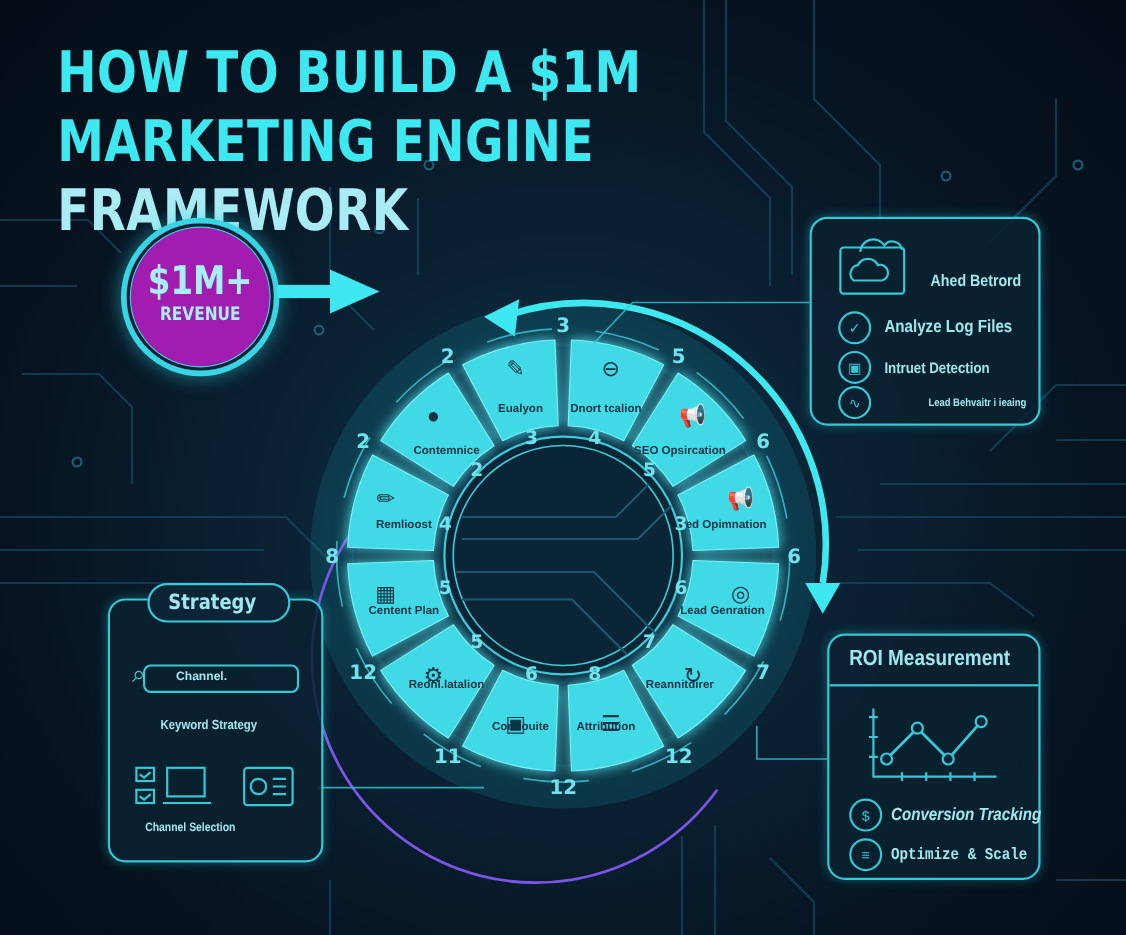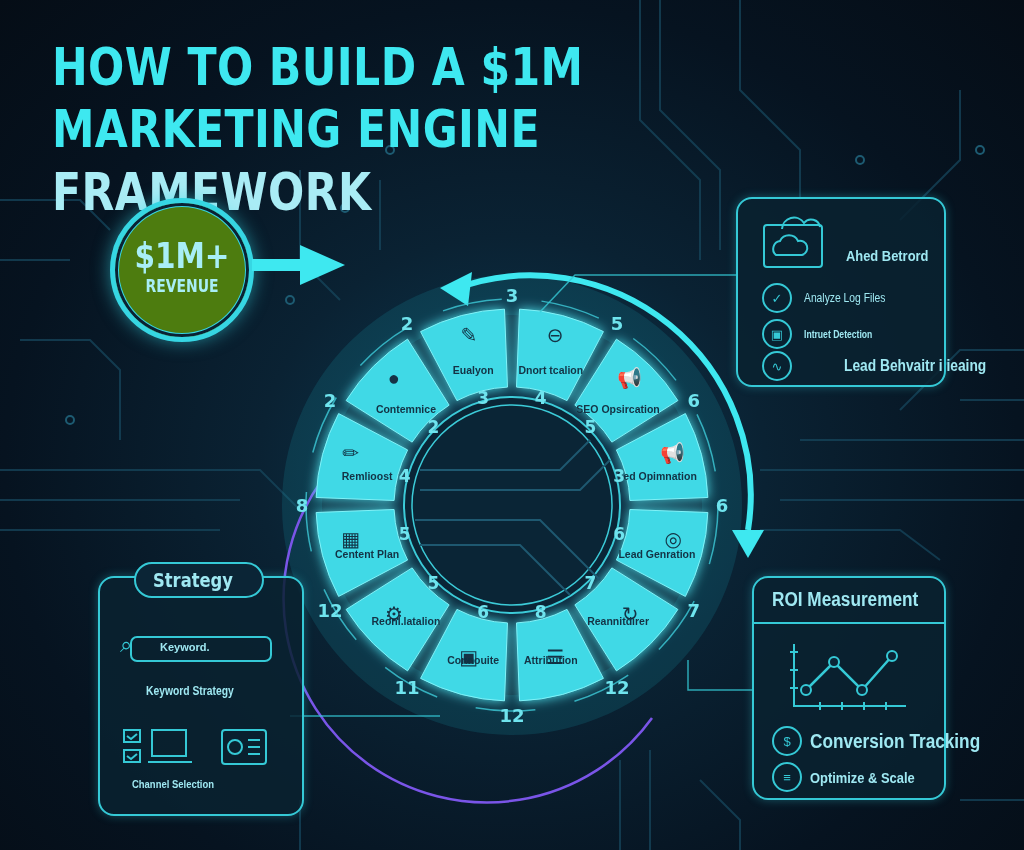--- a/index.html
+++ b/index.html
@@ -2,21 +2,21 @@
 <html><head>
 <meta charset="utf-8">
 <style>
   html,body{margin:0;padding:0;}
   body{width:1024px;height:850px;overflow:hidden;background:#07141f;font-family:"Liberation Sans",sans-serif;position:relative;}
   .bg{position:absolute;inset:0;background:radial-gradient(ellipse at 50% 55%, #0d3a52 0%, #0a2233 35%, #061320 70%, #050d16 100%);}
   svg.layer{position:absolute;left:0;top:0;}
   .title{position:absolute;left:52px;top:36px;margin:0;font-family:"DejaVu Sans",sans-serif;font-weight:bold;letter-spacing:0.5px;line-height:1.2;transform:scaleX(0.82);transform-origin:left top;}
   .title .l1{display:block;color:#3ee8f0;font-size:52px;}
   .title .l2{display:block;color:#a9ecf5;font-size:52px;}
-  .rev{position:absolute;left:110px;top:198px;width:134px;height:134px;border-radius:50%;border:5px solid #36d6e3;box-shadow:0 0 18px rgba(54,214,227,.55), inset 0 0 0 3px #0a2233, inset 0 0 0 4px #36d6e3;background:#4d7c0f;text-align:center;color:#a8eef6;font-family:"DejaVu Sans",sans-serif;}
+  .rev{position:absolute;left:110px;top:198px;width:134px;height:134px;border-radius:50%;border:5px solid #36d6e3;box-shadow:0 0 18px rgba(54,214,227,.55), inset 0 0 0 3px #0a2233, inset 0 0 0 4px #36d6e3;background:#a21caf;text-align:center;color:#a8eef6;font-family:"DejaVu Sans",sans-serif;}
   .rev .big{display:block;margin-top:32px;font-size:36px;font-weight:bold;transform:scaleX(0.82);}
   .rev .small{display:block;font-size:17px;font-weight:bold;transform:scaleX(0.82);}
   .panel{position:absolute;border:2.5px solid #35c9d6;border-radius:16px;background:rgba(9,34,48,0.85);box-shadow:0 0 10px rgba(53,201,214,.35);color:#9fe8f2;}
   .pill{font-family:"DejaVu Sans",sans-serif;font-weight:bold;}
   .cond{display:inline-block;transform:scaleX(0.86);transform-origin:left center;white-space:nowrap;}
   .rowi{position:absolute;left:24px;display:flex;align-items:center;gap:12px;}
   .circ{width:26px;height:26px;border:2px solid #35c9d6;border-radius:50%;display:flex;align-items:center;justify-content:center;color:#35c9d6;font-size:13px;flex:none;}
   .seg-label{font-family:"Liberation Sans",sans-serif;font-weight:bold;font-size:10.5px;fill:#123244;}
   .num{font-family:"DejaVu Sans",sans-serif;font-weight:bold;fill:#6fe4ee;}
 </style>
@@ -209,37 +209,37 @@
 
 <div class="panel" style="left:736px;top:197px;width:206px;height:186px;">
   <svg width="70" height="56" style="position:absolute;left:24px;top:16px">
     <rect x="2" y="10" width="58" height="42" rx="3" fill="none" stroke="#35c9d6" stroke-width="2"></rect>
     <path d="M20 14 a12 12 0 0 1 22 -6 a9 9 0 0 1 16 4" fill="none" stroke="#35c9d6" stroke-width="2"></path>
     <path d="M14 40 a8 8 0 0 1 4 -14 a10 10 0 0 1 18 0 a7 7 0 0 1 4 14 z" fill="none" stroke="#35c9d6" stroke-width="2"></path>
   </svg>
   <div style="position:absolute;left:108px;top:20px;font-size:15px;font-weight:bold;margin-top:28px;"><span class="cond">Ahed Betrord</span></div>
   <div class="rowi" style="top:84px;">
     <span class="circ">✓</span>
-    <span style="font-size:12px;font-weight:normal;"><span class="cond">Analyze Log Files</span></span>
+    <span style="font-size:16px;font-weight:bold;"><span class="cond">Analyze Log Files</span></span>
   </div>
   <div class="rowi" style="top:120px;">
     <span class="circ">▣</span>
-    <span style="font-size:10px;font-weight:bold;"><span class="cond">Intruet Detection</span></span>
+    <span style="font-size:14px;font-weight:bold;"><span class="cond">Intruet Detection</span></span>
   </div>
   <div class="rowi" style="top:152px;">
     <span class="circ">∿</span>
-    <span style="font-size:16px;font-weight:bold;padding-left:40px;"><span class="cond">Lead Behvaitr i ieaing</span></span>
-  </div>
-</div>
-
-<div class="panel" style="left:98px;top:576px;width:192px;height:236px;padding-left:10px;">
+    <span style="font-size:10px;font-weight:bold;padding-left:40px;"><span class="cond">Lead Behvaitr i ieaing</span></span>
+  </div>
+</div>
+
+<div class="panel" style="left:98px;top:544px;width:192px;height:236px;">
   <div class="pill" style="position:absolute;left:34px;top:-16px;width:126px;height:32px;border:2.5px solid #35c9d6;border-radius:18px;background:#0b2536;text-align:center;line-height:32px;font-size:19px;"><span class="cond">Strategy</span></div>
   <div style="position:absolute;left:30px;top:58px;width:138px;height:22px;border:2px solid #35c9d6;border-radius:7px;">
     <span style="position:absolute;left:-12px;top:-6px;font-size:22px;color:#35c9d6;">⌕</span>
-    <span style="position:absolute;left:28px;top:3px;font-size:11px;font-weight:bold;">Keyword.</span>
+    <span style="position:absolute;left:28px;top:3px;font-size:11px;font-weight:bold;">Channel.</span>
   </div>
   <div style="position:absolute;left:46px;top:106px;font-size:12px;font-weight:bold;"><span class="cond">Keyword Strategy</span></div>
   <svg width="72" height="40" style="position:absolute;left:22px;top:150px">
     <rect x="2" y="2" width="16" height="12" fill="none" stroke="#35c9d6" stroke-width="2"></rect>
     <rect x="2" y="22" width="16" height="12" fill="none" stroke="#35c9d6" stroke-width="2"></rect>
     <path d="M5 8 l4 3 l6 -5 M5 28 l4 3 l6 -5" stroke="#35c9d6" stroke-width="2" fill="none"></path>
     <rect x="30" y="2" width="34" height="26" fill="none" stroke="#35c9d6" stroke-width="2"></rect>
     <path d="M26 34 H70" stroke="#35c9d6" stroke-width="2"></path>
   </svg>
   <svg width="50" height="38" style="position:absolute;left:120px;top:150px">
@@ -259,19 +259,19 @@
     <polyline points="22,48 50,20 78,48 108,14" fill="none" stroke="#35c9d6" stroke-width="2.5"></polyline>
     <g fill="#0b2536" stroke="#35c9d6" stroke-width="2">
       <circle cx="22" cy="48" r="5"></circle>
         <circle cx="50" cy="20" r="5"></circle>
         <circle cx="78" cy="48" r="5"></circle>
         <circle cx="108" cy="14" r="5"></circle>
     </g>
   </svg>
   <div class="rowi" style="left:18px;top:148px;gap:8px;">
     <span class="circ">$</span>
-    <span style="font-size:20px;font-weight:bold;"><span class="cond">Conversion Tracking</span></span>
+    <span style="font-size:16px;font-weight:bold;font-style:italic;"><span class="cond">Conversion Tracking</span></span>
   </div>
   <div class="rowi" style="left:18px;top:184px;gap:8px;">
     <span class="circ">≡</span>
-    <span style="font-size:15px;font-weight:bold;"><span class="cond">Optimize &amp; Scale</span></span>
+    <span style="font-size:15px;font-weight:bold;font-family:Liberation Mono, monospace;"><span class="cond">Optimize &amp; Scale</span></span>
   </div>
 </div>
 
 </body></html>

